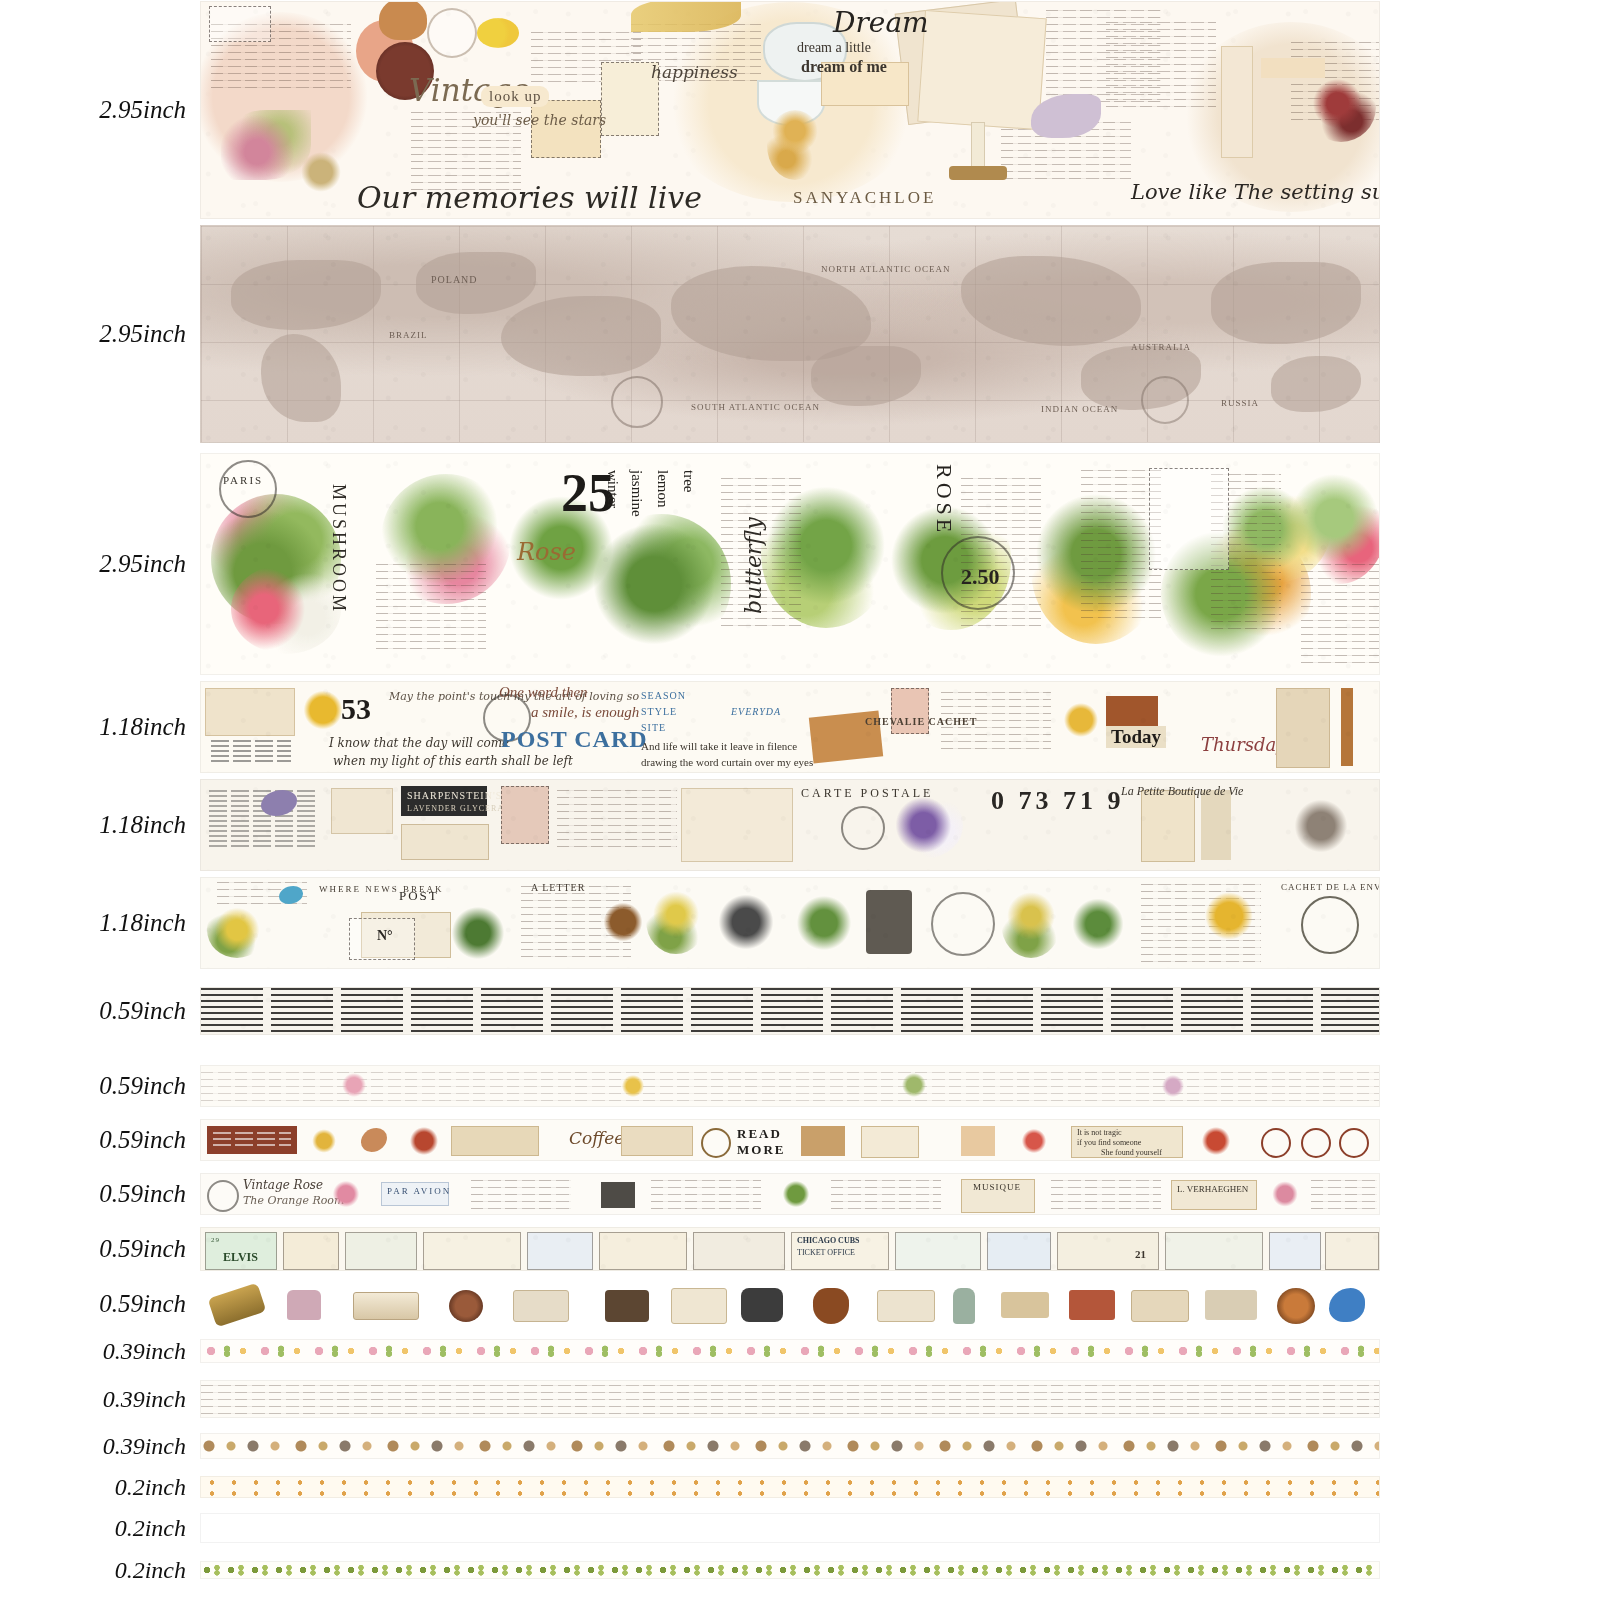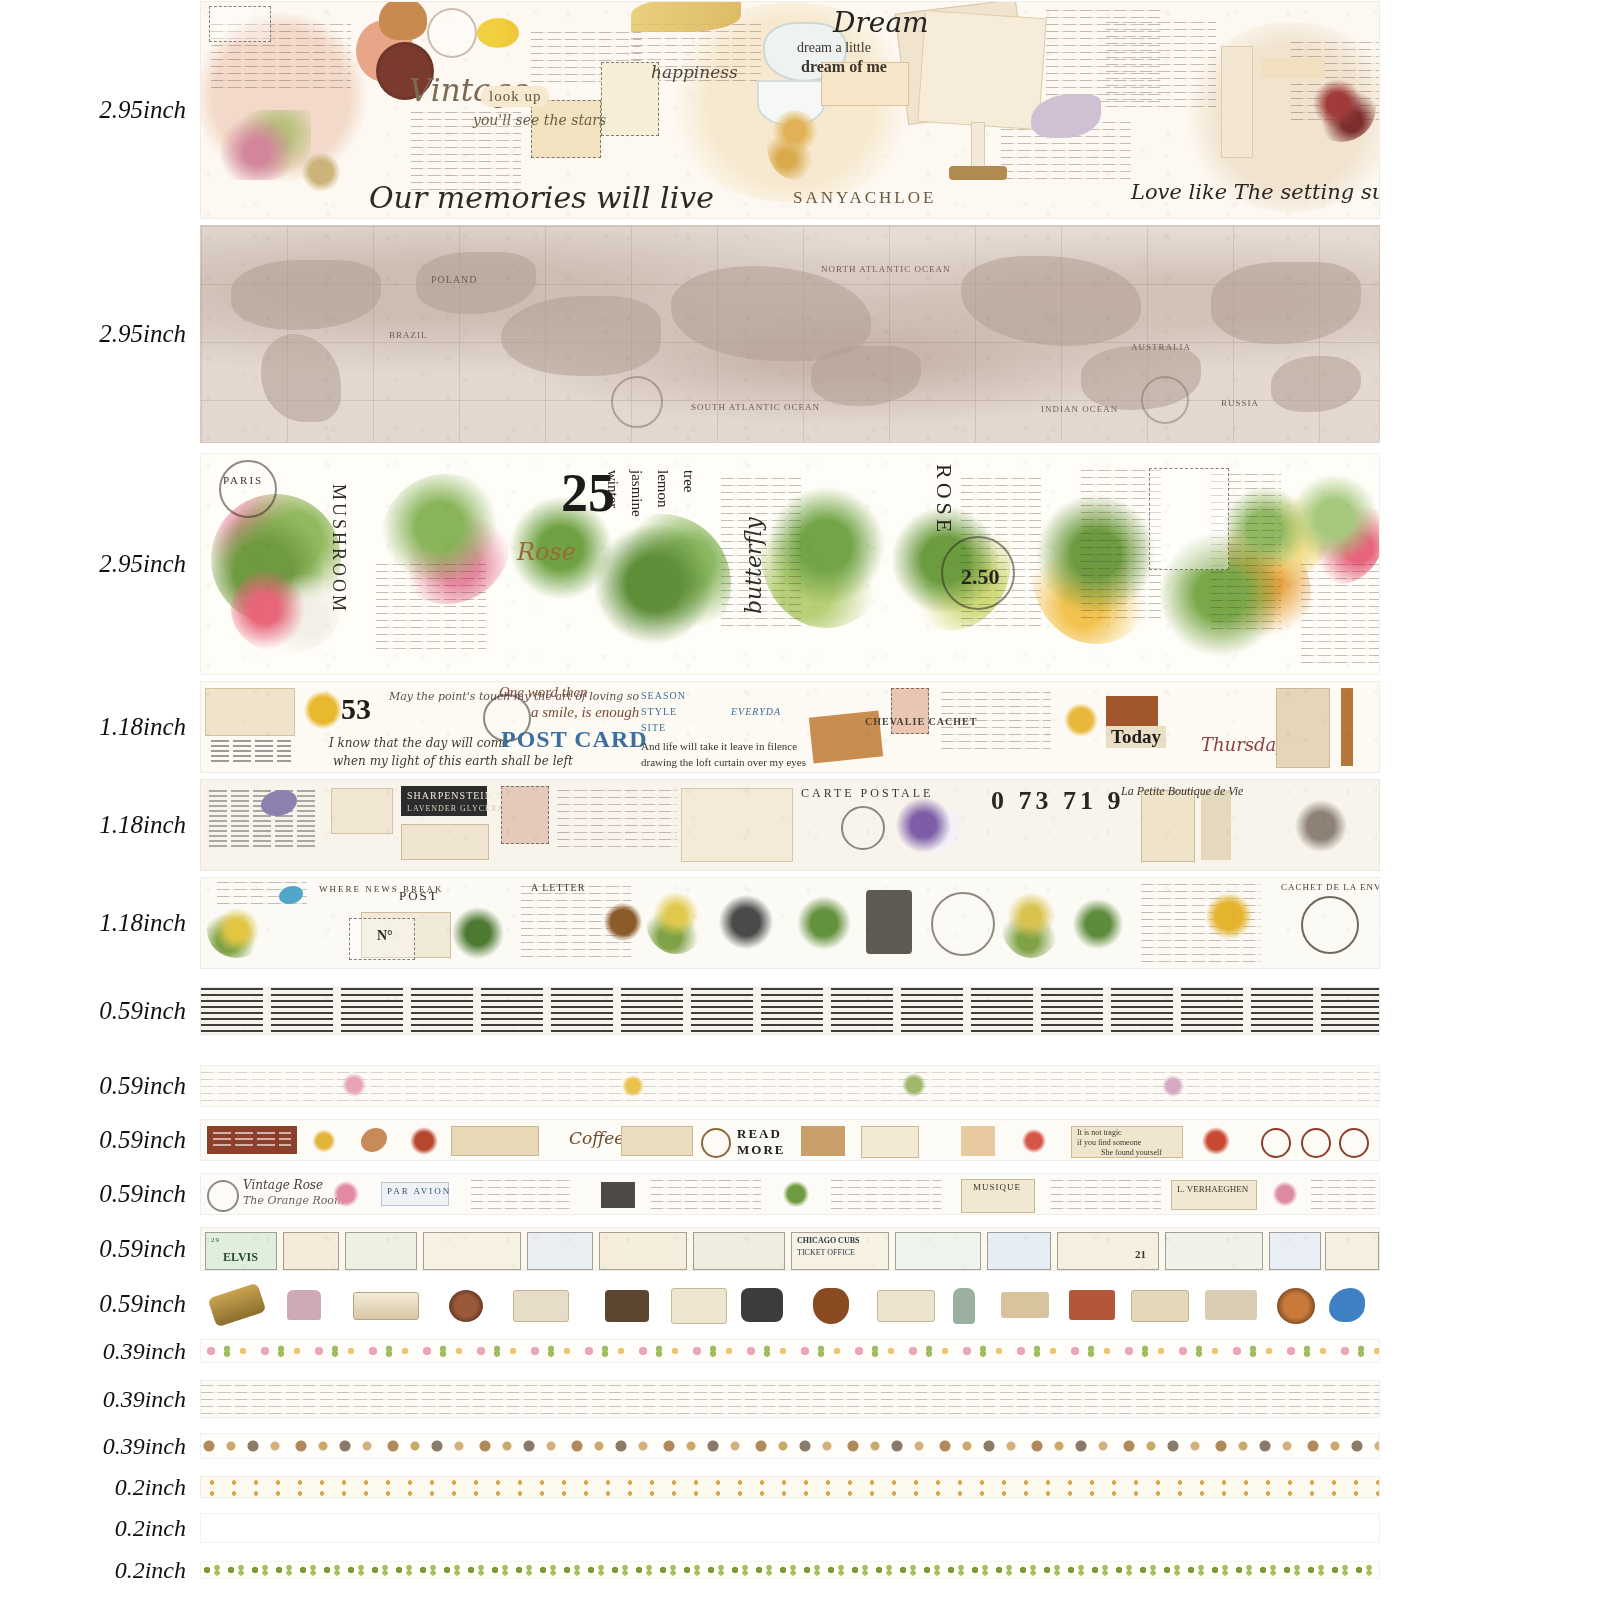--- a/index.html
+++ b/index.html
@@ -205,21 +205,21 @@
       <div class="note" style="left:770px;top:120px;width:12px;height:46px;background:#f2ead6;border:1px solid #d8cbb0;"></div>
       <div class="note" style="left:748px;top:164px;width:58px;height:14px;background:#b08a4e;border-radius:4px;"></div>
 
       <div class="note" style="left:1020px;top:44px;width:30px;height:110px;background:#f3e7d4;border:1px solid #ddcbaa;"></div>
       <div class="note" style="left:1060px;top:56px;width:64px;height:20px;background:#f2dfc0;"></div>
       <div class="blob" style="left:1105px;top:70px;width:70px;height:70px;background:radial-gradient(circle at 45% 45%, #9f3b3b 0 20%, rgba(159,59,59,0) 45%), radial-gradient(circle at 65% 70%, #7c2e2e 0 16%, rgba(124,46,46,0) 45%);"></div>
 
       <div class="handwrite" style="left:208px;top:70px;font-size:31px;color:#7b6a52;">Vintage</div>
       <div class="printed" style="left:280px;top:84px;font-size:15px;letter-spacing:1px;color:#5f5244;background:#f7e9cf;padding:2px 8px;border-radius:9px;">look up</div>
       <div class="handwrite" style="left:272px;top:110px;font-size:14px;color:#6c5c48;">you'll see the stars</div>
-      <div class="handwrite" style="left:168px;top:178px;font-size:30px;color:#2d2a25;text-align:right;">Our memories will live</div>
+      <div class="handwrite" style="left:156px;top:178px;font-size:30px;color:#2d2a25;text-align:right;">Our memories will live</div>
       <div class="handwrite" style="left:450px;top:60px;font-size:17px;color:#4d443a;">happiness</div>
       <div class="handwrite" style="left:632px;top:4px;font-size:28px;color:#262320;">Dream</div>
       <div class="printed" style="left:596px;top:38px;font-size:14px;color:#3b352e;">dream a little</div>
       <div class="printed" style="left:600px;top:56px;font-size:16px;font-weight:bold;color:#3b352e;">dream of me</div>
       <div class="printed" style="left:592px;top:186px;font-size:17px;letter-spacing:3px;color:#6b5a42;">SANYACHLOE</div>
       <div class="handwrite" style="left:930px;top:178px;font-size:21px;color:#2b2723;">Love like The setting sun</div>
     </div>
   </div>
 
   <div class="row" style="top:224px;height:220px;">
@@ -303,21 +303,21 @@
       <div class="handwrite" style="left:132px;top:72px;font-size:12px;color:#3c362e;">when my light of this earth shall be left</div>
       <div class="circ-stamp" style="left:282px;top:12px;width:44px;height:44px;"></div>
       <div class="printed" style="left:298px;top:2px;font-size:15px;color:#7a4a3a;font-style:italic;">One word then</div>
       <div class="printed" style="left:330px;top:22px;font-size:15px;color:#7a4a3a;font-style:italic;">a smile, is enough</div>
       <div class="printed" style="left:300px;top:44px;font-size:24px;color:#3c6f9e;font-weight:bold;letter-spacing:1px;">POST CARD</div>
       <div class="printed" style="left:440px;top:8px;font-size:10px;letter-spacing:1px;color:#3c6f9e;">SEASON</div>
       <div class="printed" style="left:440px;top:24px;font-size:10px;letter-spacing:1px;color:#3c6f9e;">STYLE</div>
       <div class="printed" style="left:530px;top:24px;font-size:10px;letter-spacing:1px;color:#3c6f9e;font-style:italic;">EVERYDA</div>
       <div class="printed" style="left:440px;top:40px;font-size:10px;letter-spacing:1px;color:#3c6f9e;">SITE</div>
       <div class="printed" style="left:440px;top:58px;font-size:11px;color:#3a342c;">And life will take it leave in filence</div>
-      <div class="printed" style="left:440px;top:74px;font-size:11px;color:#3a342c;">drawing the loft curtain over my eyes</div>
+      <div class="printed" style="left:440px;top:74px;font-size:11px;color:#3a342c;">drawing the word curtain over my eyes</div>
       <div class="note" style="left:610px;top:32px;width:70px;height:46px;background:#c98e4f;transform:rotate(-6deg);"></div>
       <div class="stamp" style="left:690px;top:6px;width:36px;height:44px;background:#e9c5b4;"></div>
       <div class="printed" style="left:664px;top:34px;font-size:10px;font-weight:bold;letter-spacing:1px;color:#4a3f33;">CHEVALIE CACHET</div>
       <div class="script-lines" style="left:740px;top:10px;width:110px;height:60px;"></div>
       <div class="blob" style="left:860px;top:18px;width:40px;height:40px;background:radial-gradient(circle,#e7b83a 0 40%,rgba(231,184,58,0) 60%);"></div>
       <div class="note" style="left:905px;top:14px;width:52px;height:52px;background:#a1562c;"></div>
       <div class="printed" style="left:905px;top:44px;font-size:19px;font-weight:bold;color:#1f1c19;background:#eadfc6;padding:0 5px;">Today</div>
       <div class="handwrite" style="left:1000px;top:52px;font-size:18px;color:#8c3f3f;">Thursday</div>
       <div class="note" style="left:1075px;top:6px;width:52px;height:78px;background:#e5d6b9;border:1px solid #cdb893;"></div>
       <div class="note" style="left:1140px;top:6px;width:12px;height:78px;background:#b5763a;"></div>

